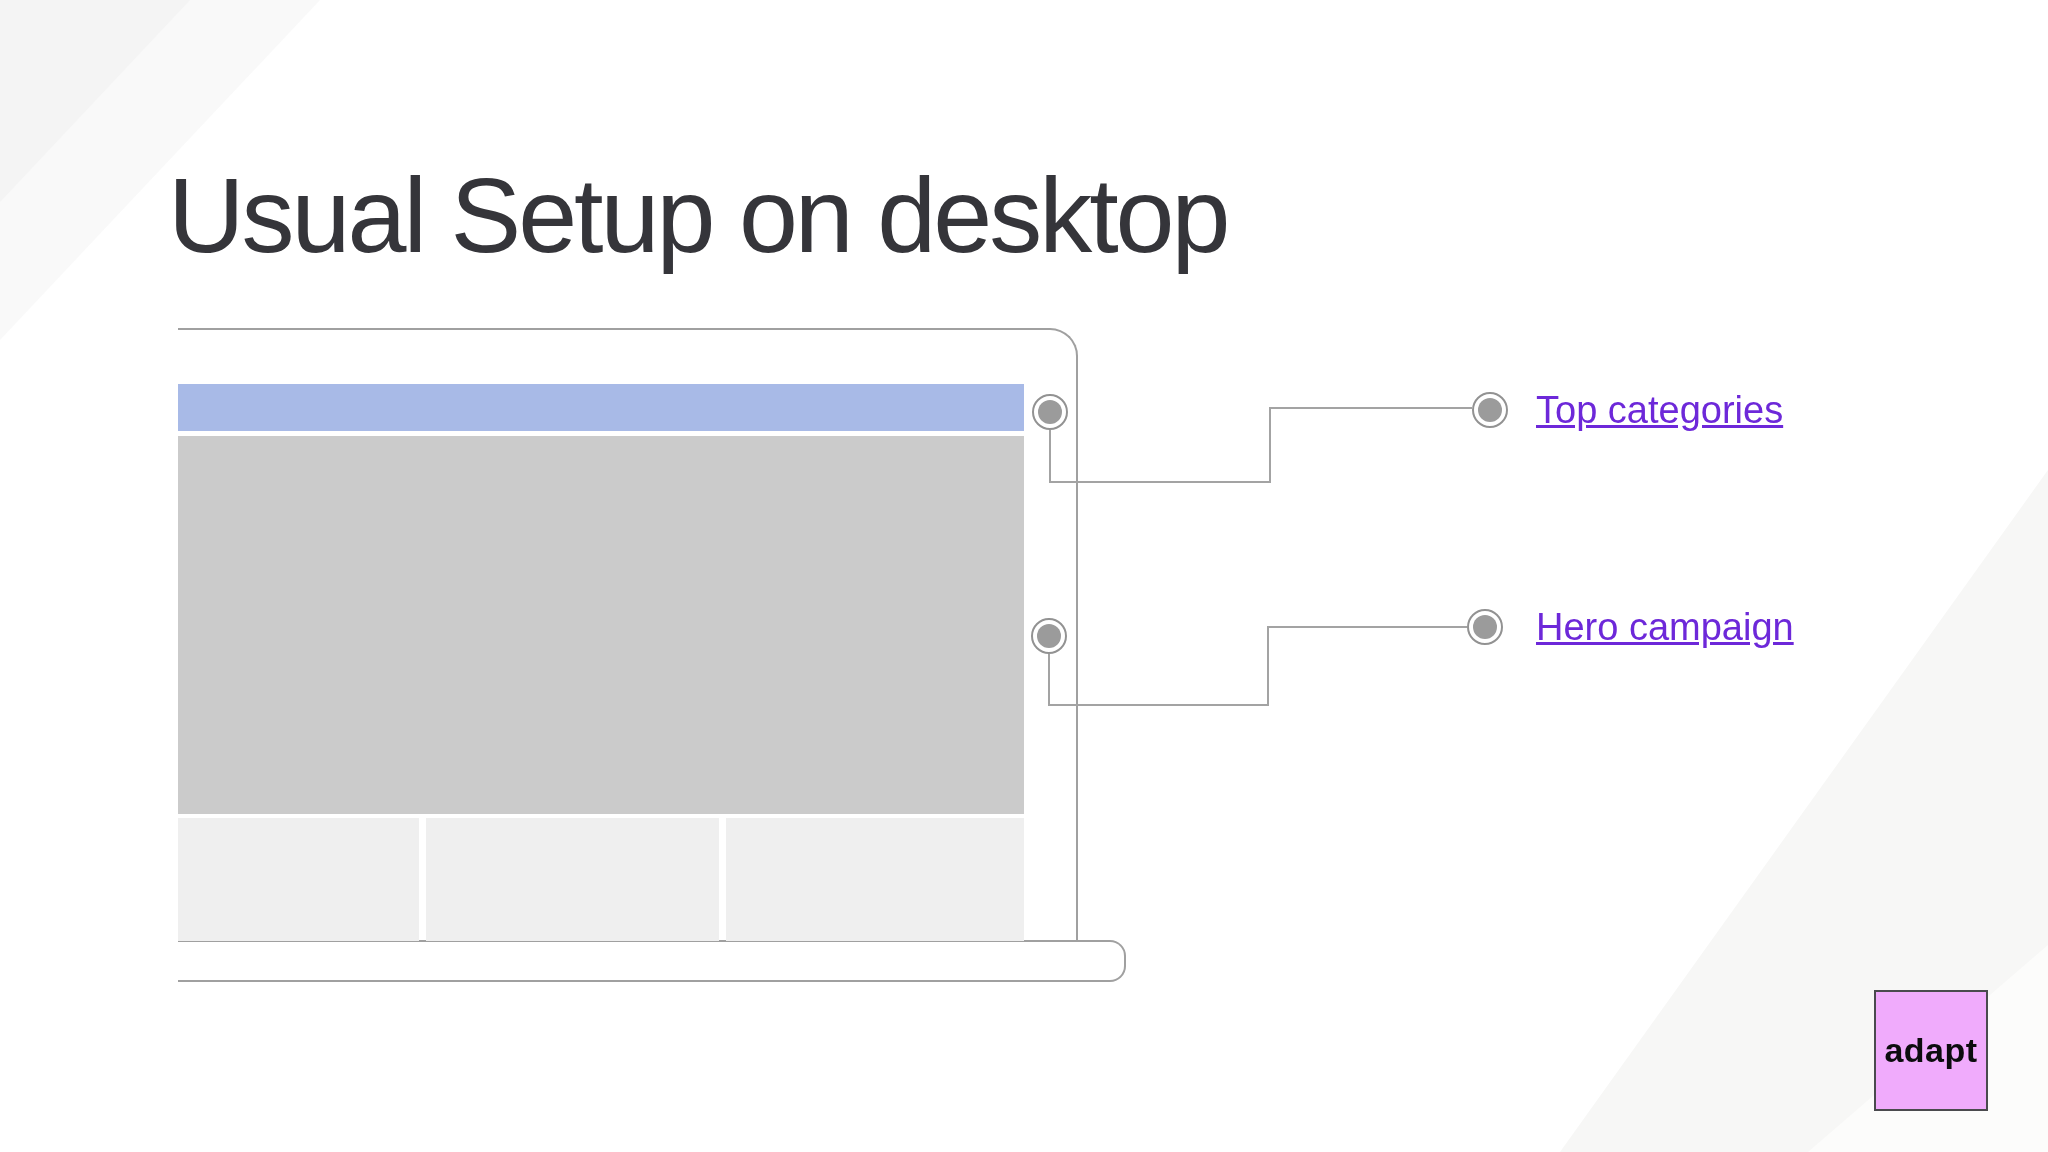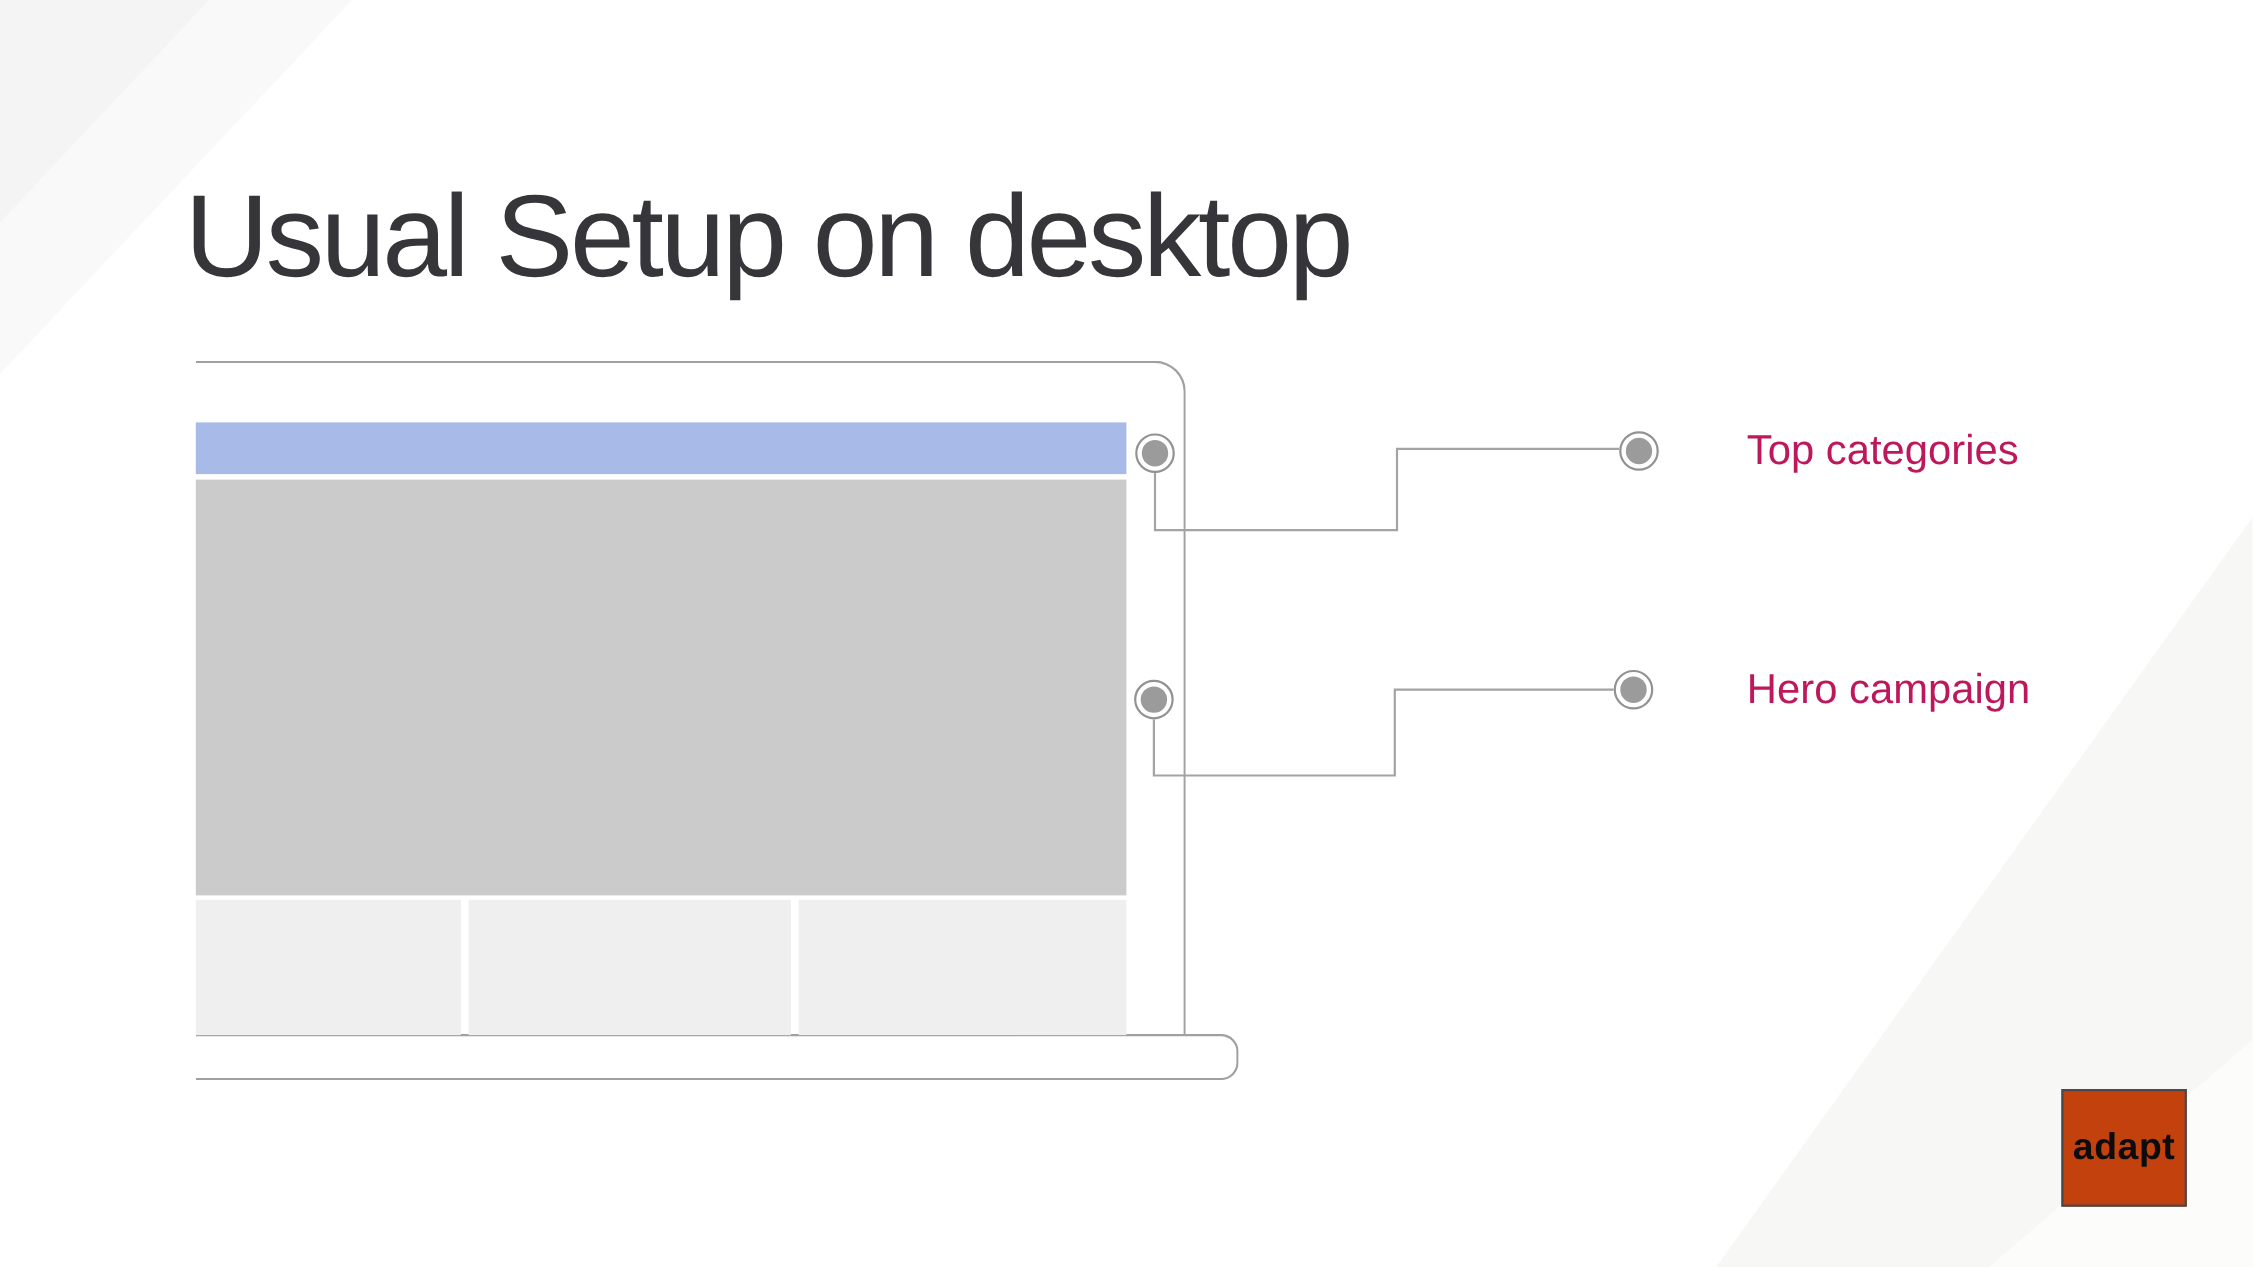--- a/index.html
+++ b/index.html
@@ -99,39 +99,40 @@
   }
   .dot-inner {
     position: absolute;
     inset: 4px;
     border-radius: 50%;
     background: #9b9b9b;
   }
   
   .annotation-label {
     position: absolute;
-    left: 1588px;
+    left: 1536px;
     height: 48px;
     line-height: 48px;
     font-size: 38px;
-    color: #be185d;
+    color: #6d28d9;
     white-space: nowrap;
+    text-decoration: underline;
   }
   .annotation-label.first  { top: 386px; }
   .annotation-label.second { top: 603px; }
   
   .logo-box {
     position: absolute;
     left: 1874px;
     top: 990px;
     width: 114px;
-    height: 107px;
+    height: 121px;
     box-sizing: border-box;
     border: 2px solid #4a4a4e;
-    background: #c2410c;
+    background: #f0abfc;
     display: flex;
     align-items: center;
     justify-content: center;
   }
   .logo-text {
     font-size: 34px;
     font-weight: bold;
     letter-spacing: 0.5px;
     color: #0c0c0e;
   }

